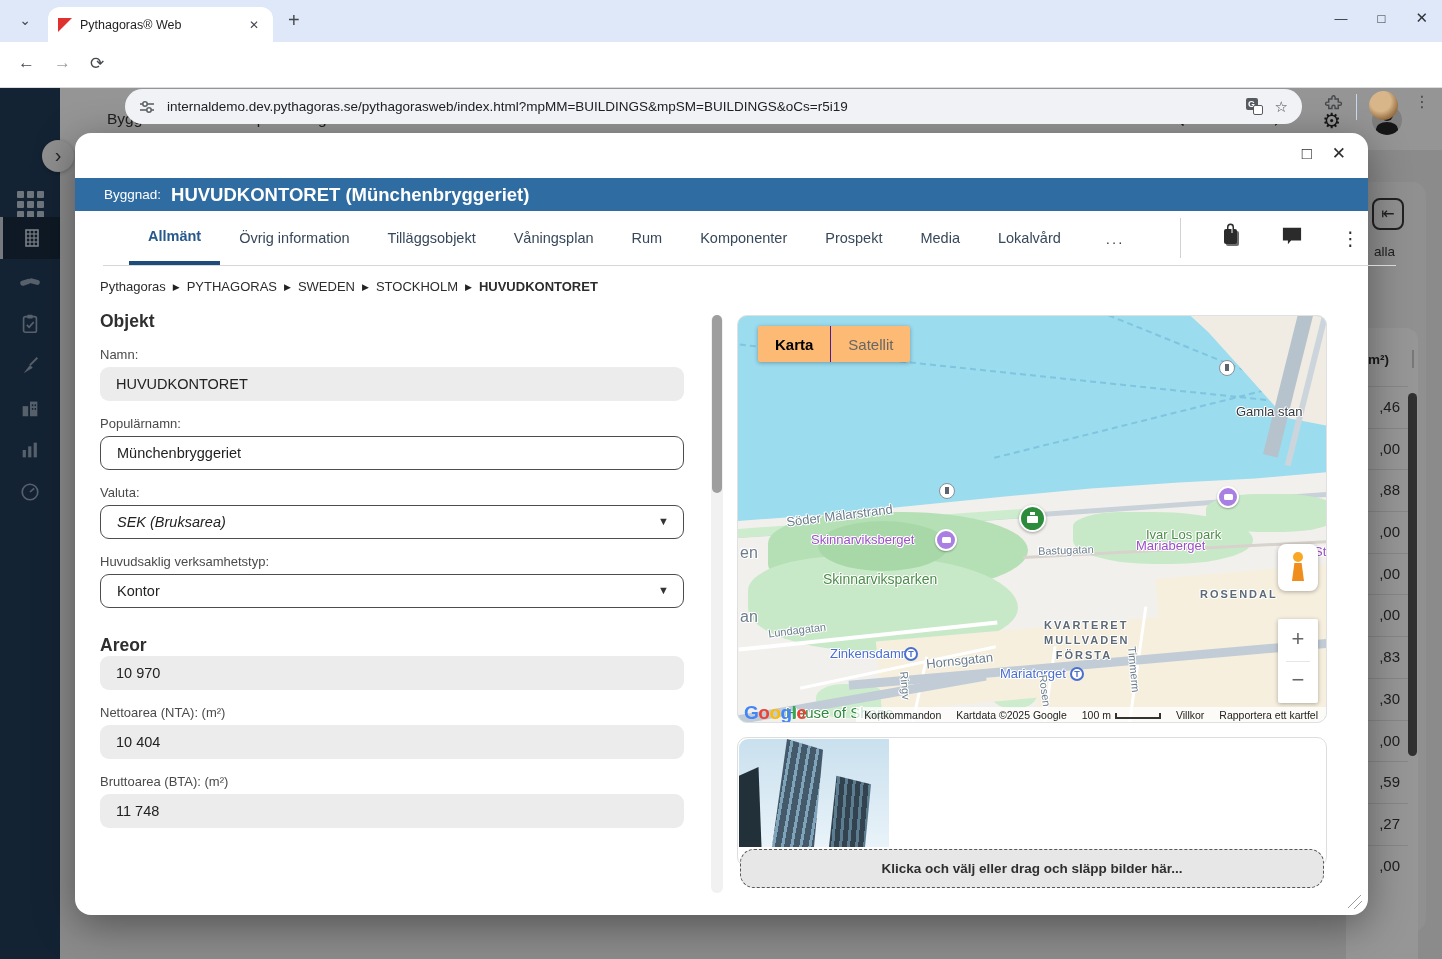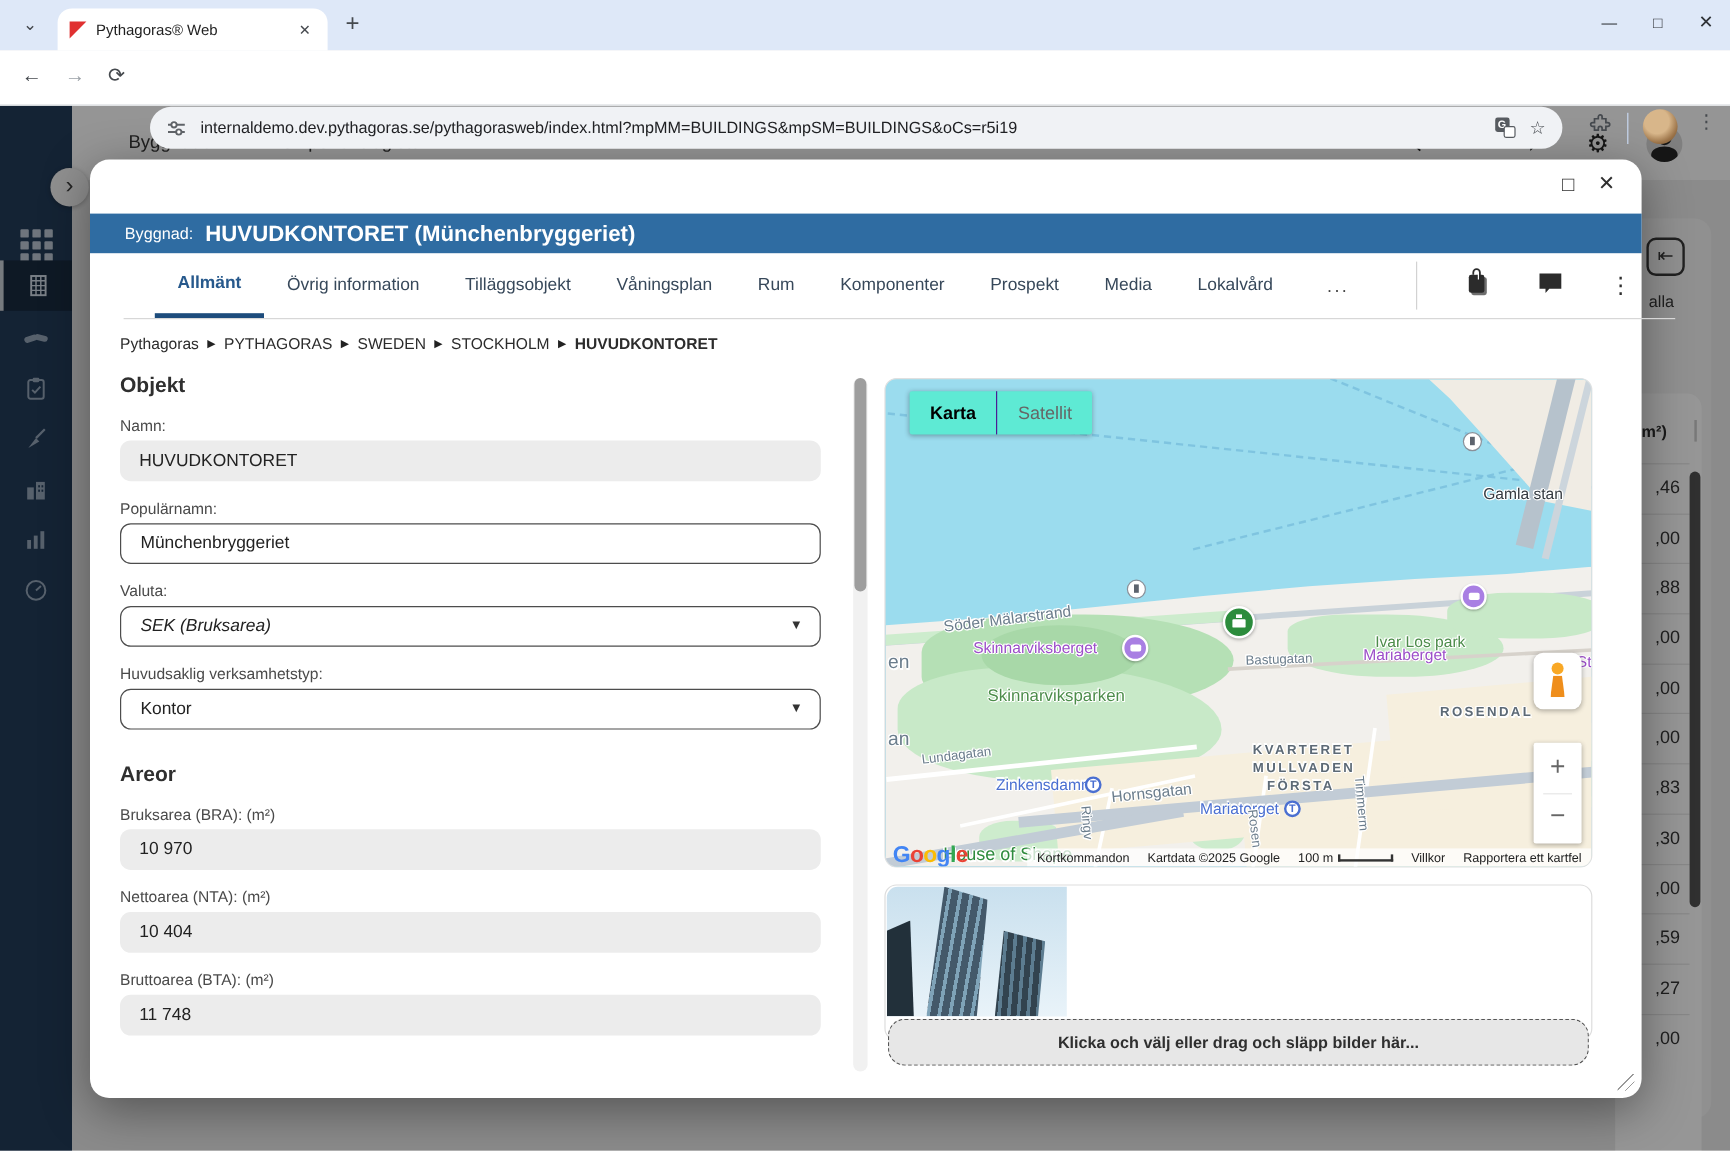--- a/index.html
+++ b/index.html
@@ -107,21 +107,21 @@
   .road { position:absolute; background:#c2ccd6; }
   .mroad { position:absolute; background:#fff; }
   .yellow { position:absolute; background:#f6efde; transform:rotate(-5deg); }
   .mlabel { position:absolute; font-size:16px; color:#6b7d8c; white-space:nowrap; text-shadow:1px 0 #fff,-1px 0 #fff,0 1px #fff,0 -1px #fff,1px 1px #fff,-1px -1px #fff; }
   .mlabel.park-l { color:#4c8c4a; font-size:13px; }
   .mlabel.poi-l { color:#9c4fc9; font-size:13px; }
   .mlabel.area-l { color:#5d6a76; font-weight:bold; letter-spacing:2px; font-size:11px; }
   .mlabel.city-l { color:#343a40; font-size:13px; font-weight:500; }
   .mlabel.transit-l { color:#4a6fd1; font-size:13px; }
   .mlabel.street-s { font-size:11px; }
-  .maptype { position:absolute; left:20px; top:10px; height:36px; background:#5eead4; border-radius:2px; box-shadow:0 1px 4px rgba(0,0,0,.3); display:flex; }
+  .maptype { position:absolute; left:20px; top:10px; height:36px; background:#fdba74; border-radius:2px; box-shadow:0 1px 4px rgba(0,0,0,.3); display:flex; }
   .maptype .btn { padding:0 17px; display:flex; align-items:center; font-size:15px; }
   .maptype .btn.sel { font-weight:bold; color:#000; }
   .maptype .btn.unsel { color:#666; border-left:1px solid #4c1d95; }
   .poi-marker { position:absolute; width:22px; height:22px; border-radius:50%; background:#a97fe3; border:2px solid #fff; box-shadow:0 1px 2px rgba(0,0,0,.3); }
   .poi-marker .cam { position:absolute; left:4.5px; top:6px; width:9px; height:6px; background:#fff; border-radius:1.5px; }
   .green-marker { position:absolute; width:27px; height:27px; border-radius:50%; background:#2c8c3c; border:2px solid #fff; box-shadow:0 1px 3px rgba(0,0,0,.35); }
   .green-marker .glyph { position:absolute; left:6px; top:9px; width:11px; height:7px; background:#fff; border-radius:1px; }
   .green-marker .glyph2 { position:absolute; left:9px; top:5px; width:5px; height:3px; background:#fff; }
   .monu { position:absolute; width:16px; height:16px; border-radius:50%; background:#fff; border:1.5px solid #8a9099; }
   .monu span { position:absolute; left:4.5px; top:3px; width:4px; height:7px; background:#5d646e; }
@@ -334,21 +334,20 @@
     </div>
 
     <div class="f-label">Huvudsaklig verksamhetstyp:</div>
     <div class="f-input editable f-select">
       <span>Kontor</span>
       <span class="caret">▼</span>
     </div>
 
     <div class="h-section" style="margin-top:27px;">Areor</div>
 
-    <div class="f-label">Bruksarea (BRA): (m²)</div>
     <div class="f-input disabled">10 970</div>
 
     <div class="f-label">Nettoarea (NTA): (m²)</div>
     <div class="f-input disabled">10 404</div>
 
     <div class="f-label">Bruttoarea (BTA): (m²)</div>
     <div class="f-input disabled">11 748</div>
   </div>
 
   <div class="m-scroll-track">

